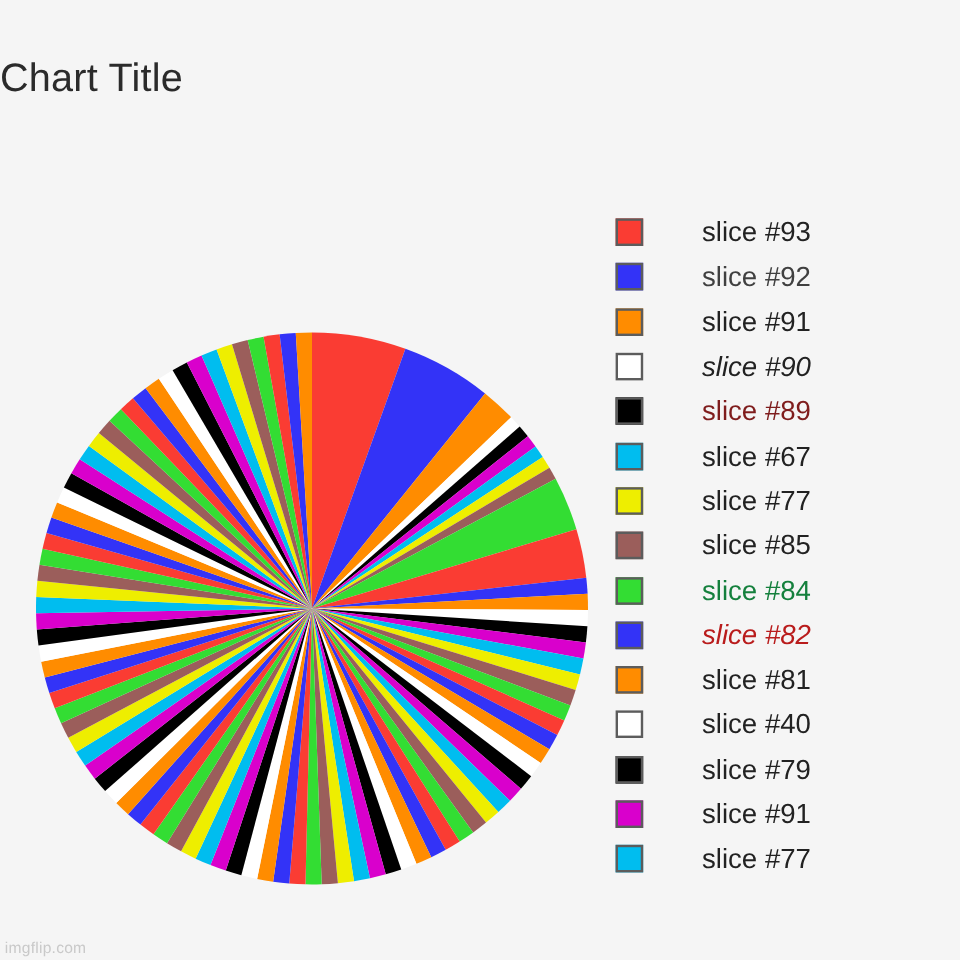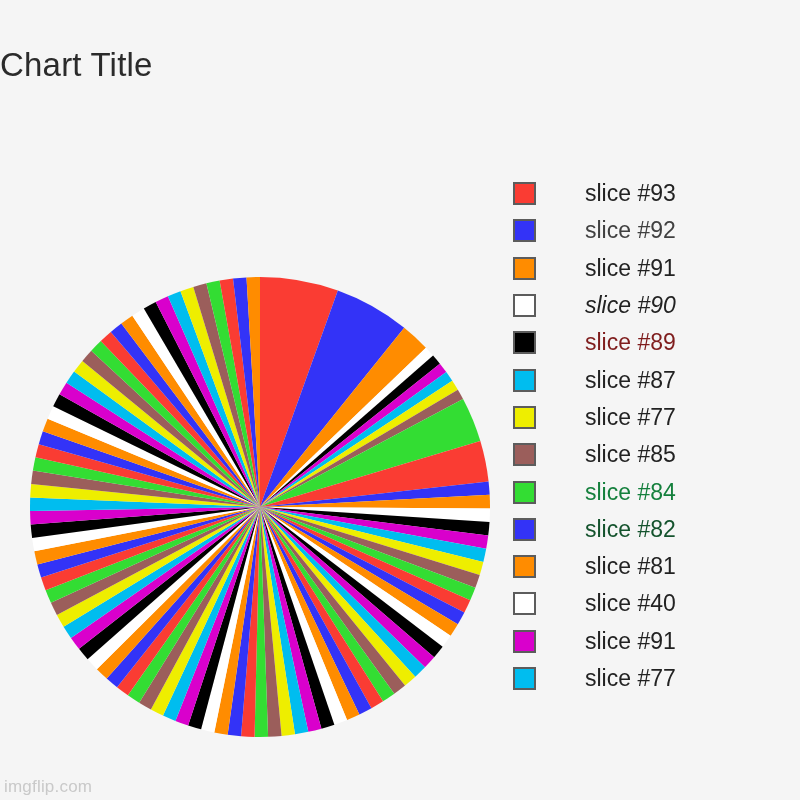--- a/index.html
+++ b/index.html
@@ -77,21 +77,21 @@
     white-space: nowrap;
     line-height: 23px;
     margin-left: 40px;
   }
 
   
   #watermark {
     position: absolute;
     left: 4px;
     bottom: 3px;
-    font-size: 17px;
+    font-size: 13px;
     color: #c9c9c9;
     letter-spacing: 0.2px;
     user-select: none;
   }
 </style>
 </head>
 <body style="background: rgb(245, 245, 245);">
 
 <div id="chart-root">
 
@@ -213,47 +213,51 @@
       <div class="legend-row">
         <span class="legend-swatch" style="background: rgb(255, 255, 255); border-color: rgb(92, 92, 92);"></span>
         <span class="legend-label" style="color: rgb(34, 34, 34); font-style: italic;">slice #90</span>
       </div>
       <div class="legend-row">
         <span class="legend-swatch" style="background: rgb(0, 0, 0); border-color: rgb(92, 92, 92);"></span>
         <span class="legend-label" style="color: #7f1d1d;">slice #89</span>
       </div>
       <div class="legend-row">
         <span class="legend-swatch" style="background: rgb(0, 189, 239); border-color: rgb(92, 92, 92);"></span>
-        <span class="legend-label" style="color: rgb(34, 34, 34);">slice #87</span>
+        <span class="legend-label" style="color: rgb(34, 34, 34);">slice #67</span>
       </div>
       <div class="legend-row">
         <span class="legend-swatch" style="background: rgb(238, 238, 0); border-color: rgb(92, 92, 92);"></span>
         <span class="legend-label" style="color: rgb(34, 34, 34);">slice #77</span>
       </div>
       <div class="legend-row">
         <span class="legend-swatch" style="background: rgb(155, 94, 91); border-color: rgb(92, 92, 92);"></span>
         <span class="legend-label" style="color: rgb(34, 34, 34);">slice #85</span>
       </div>
       <div class="legend-row">
         <span class="legend-swatch" style="background: rgb(51, 221, 51); border-color: rgb(92, 92, 92);"></span>
         <span class="legend-label" style="color: #15803d;">slice #84</span>
       </div>
       <div class="legend-row">
         <span class="legend-swatch" style="background: rgb(51, 51, 247); border-color: rgb(92, 92, 92);"></span>
-        <span class="legend-label" style="color: #14532d;">slice #82</span>
+        <span class="legend-label" style="color: #b91c1c; font-style: italic;">slice #82</span>
       </div>
       <div class="legend-row">
         <span class="legend-swatch" style="background: rgb(255, 140, 0); border-color: rgb(92, 92, 92);"></span>
         <span class="legend-label" style="color: rgb(34, 34, 34);">slice #81</span>
       </div>
       <div class="legend-row">
         <span class="legend-swatch" style="background: rgb(255, 255, 255); border-color: rgb(92, 92, 92);"></span>
         <span class="legend-label" style="color: rgb(34, 34, 34);">slice #40</span>
       </div>
       <div class="legend-row">
+        <span class="legend-swatch" style="background: rgb(0, 0, 0); border-color: rgb(92, 92, 92);"></span>
+        <span class="legend-label" style="color: rgb(34, 34, 34);">slice #79</span>
+      </div>
+      <div class="legend-row">
         <span class="legend-swatch" style="background: rgb(217, 0, 204); border-color: rgb(92, 92, 92);"></span>
         <span class="legend-label" style="color: rgb(34, 34, 34);">slice #91</span>
       </div>
       <div class="legend-row">
         <span class="legend-swatch" style="background: rgb(0, 189, 239); border-color: rgb(92, 92, 92);"></span>
         <span class="legend-label" style="color: rgb(34, 34, 34);">slice #77</span>
       </div>
     </div>
 
   <div id="watermark" style="color: rgb(201, 201, 201);">imgflip.com</div>

